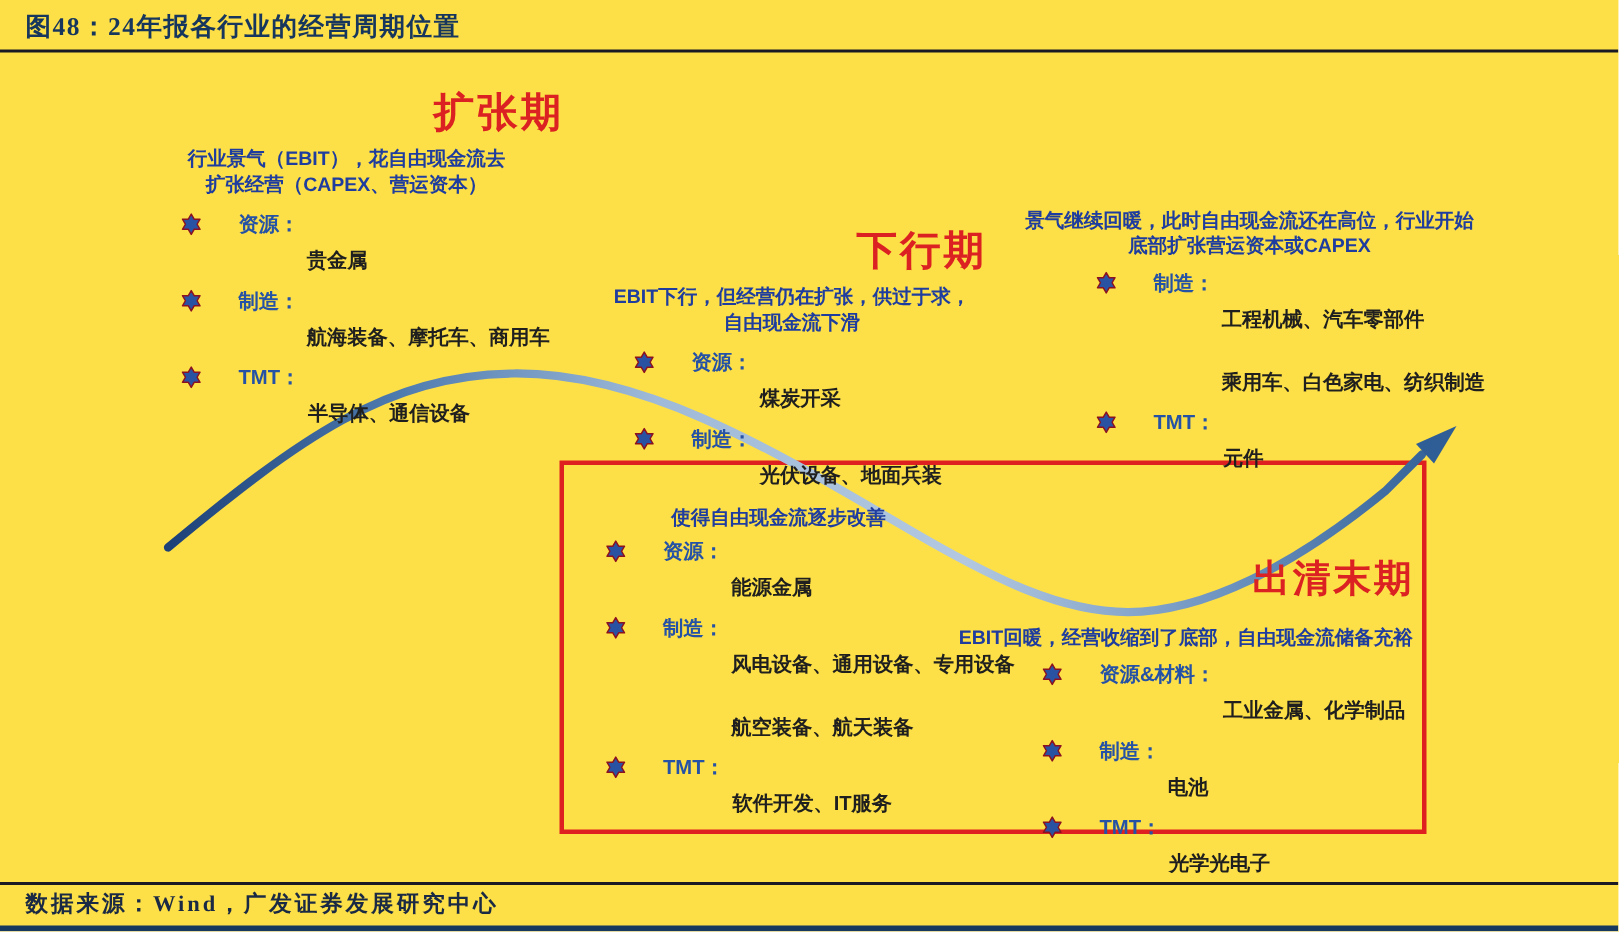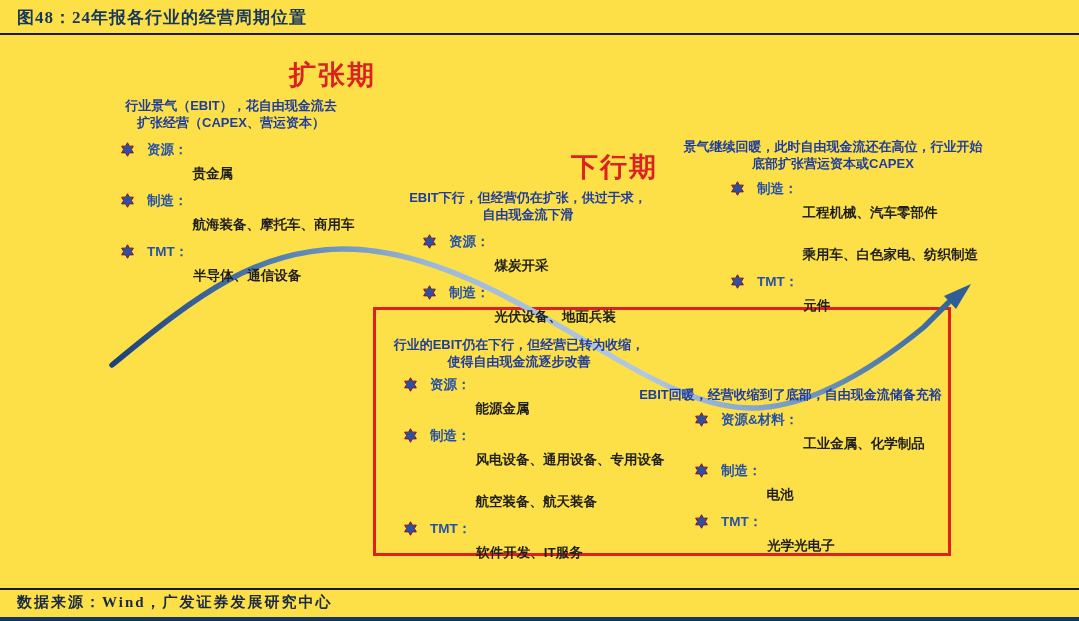--- a/index.html
+++ b/index.html
@@ -34,21 +34,21 @@
     letter-spacing:2px;line-height:30px;white-space:nowrap;
   }
   .phase-desc{
     margin-top:7px;color:#1F3D9E;font-weight:bold;font-size:13px;
     line-height:17px;text-align:center;
   }
   .phase-desc div{white-space:nowrap;}
   .phase-items{margin-top:10px;}
   .item-row{display:flex;align-items:flex-start;margin-bottom:9px;font-size:13.5px;font-weight:bold;line-height:18px;}
   .star{flex:none;width:15px;height:15px;margin-top:1px;display:inline-block;}
-  .item-label{color:#2652A6;margin:0 5px 0 12px;white-space:nowrap;text-align:center;}
+  .item-label{color:#2652A6;margin:0 5px 0 24px;white-space:nowrap;text-align:center;}
   .item-value{color:#1F1F1F;}
   .item-value .vline{display:block;white-space:nowrap;margin-top:24px;}
   
   .p1{left:86px;top:60px;width:290px;}   .p1 .phase-items{margin-left:34px;}
   .p2{left:398px;top:152px;width:260px;} .p2 .phase-items{margin-left:24px;}
   .p3{left:668px;top:131px;width:330px;} .p3 .phase-items{margin-left:62px;margin-top:8px;}
   .p4{left:383px;top:329px;width:272px;} .p4 .phase-items{margin-left:20px;margin-top:6px;}
   .p5{left:638px;top:371px;width:305px;} .p5 .phase-items{margin-left:56px;margin-top:8px;}
   .p5 .phase-title{font-size:25px;}
   .p5 .phase-desc{margin-top:15px;}
@@ -169,21 +169,20 @@
               </svg></span>
             <span class="item-label">TMT：</span>
             <span class="item-value">
               <span class="vline">元件</span>
             </span>
           </div>
         </div>
       </div>
       <div class="phase p4">
         <div class="phase-desc">
-          <div>行业的EBIT仍在下行，但经营已转为收缩，</div>
           <div>使得自由现金流逐步改善</div>
         </div>
         <div class="phase-items">
           <div class="item-row">
             <span class="star"><svg viewBox="-1 -1 20 20" width="15" height="15">
                 <polygon points="9,0 11.6,4.5 16.8,4.5 14.2,9 16.8,13.5 11.6,13.5 9,18 6.4,13.5 1.2,13.5 3.8,9 1.2,4.5 6.4,4.5" fill="#2A52A2" stroke="#8B1220" stroke-width="1.3" stroke-linejoin="round"></polygon>
               </svg></span>
             <span class="item-label">资源：</span>
             <span class="item-value">
               <span class="vline">能源金属</span>
@@ -204,20 +203,21 @@
                 <polygon points="9,0 11.6,4.5 16.8,4.5 14.2,9 16.8,13.5 11.6,13.5 9,18 6.4,13.5 1.2,13.5 3.8,9 1.2,4.5 6.4,4.5" fill="#2A52A2" stroke="#8B1220" stroke-width="1.3" stroke-linejoin="round"></polygon>
               </svg></span>
             <span class="item-label">TMT：</span>
             <span class="item-value">
               <span class="vline">软件开发、IT服务</span>
             </span>
           </div>
         </div>
       </div>
       <div class="phase p5">
+        <div class="phase-title">出清末期</div>
         <div class="phase-desc">
           <div>EBIT回暖，经营收缩到了底部，自由现金流储备充裕</div>
         </div>
         <div class="phase-items">
           <div class="item-row">
             <span class="star"><svg viewBox="-1 -1 20 20" width="15" height="15">
                 <polygon points="9,0 11.6,4.5 16.8,4.5 14.2,9 16.8,13.5 11.6,13.5 9,18 6.4,13.5 1.2,13.5 3.8,9 1.2,4.5 6.4,4.5" fill="#2A52A2" stroke="#8B1220" stroke-width="1.3" stroke-linejoin="round"></polygon>
               </svg></span>
             <span class="item-label">资源&amp;材料：</span>
             <span class="item-value">

